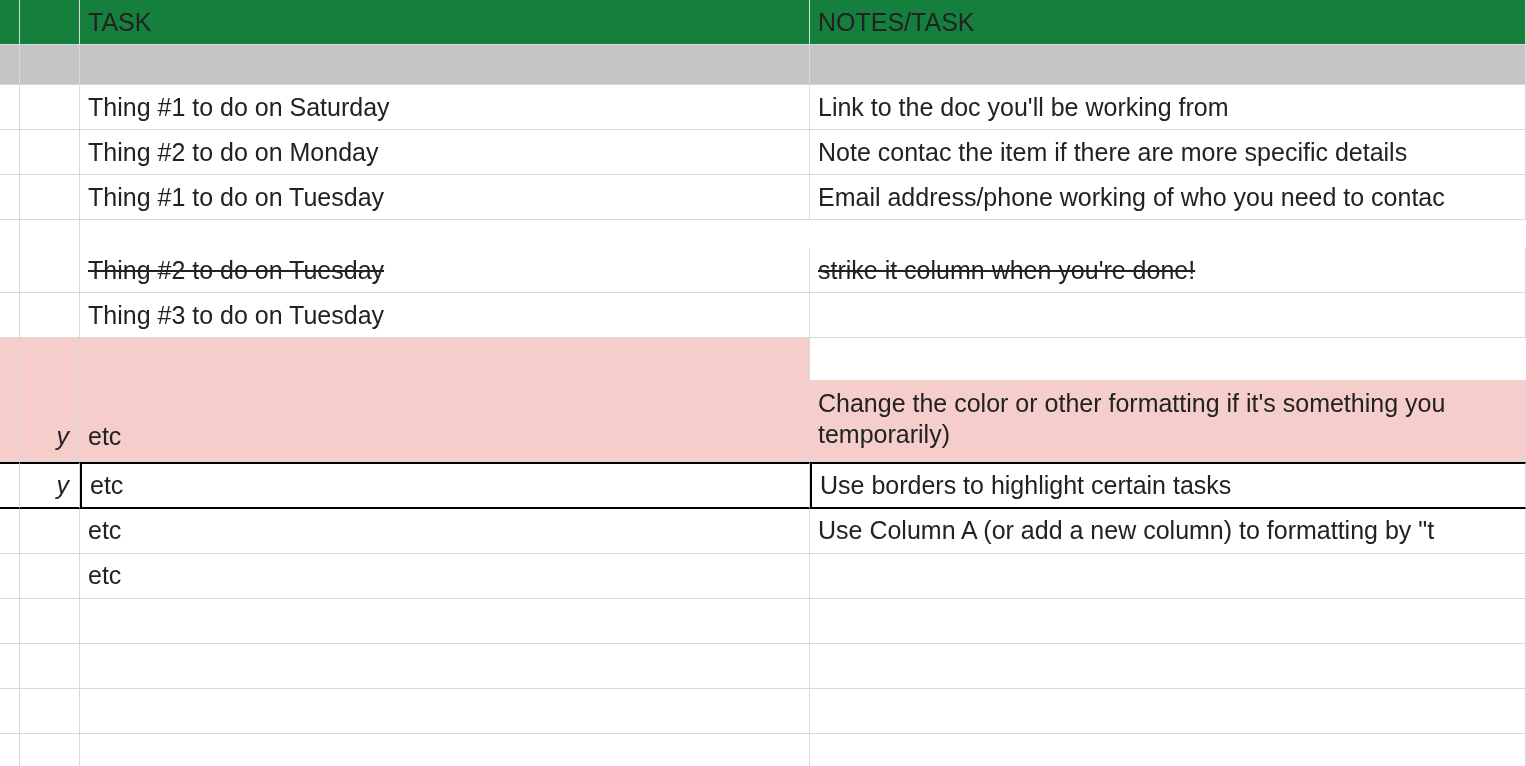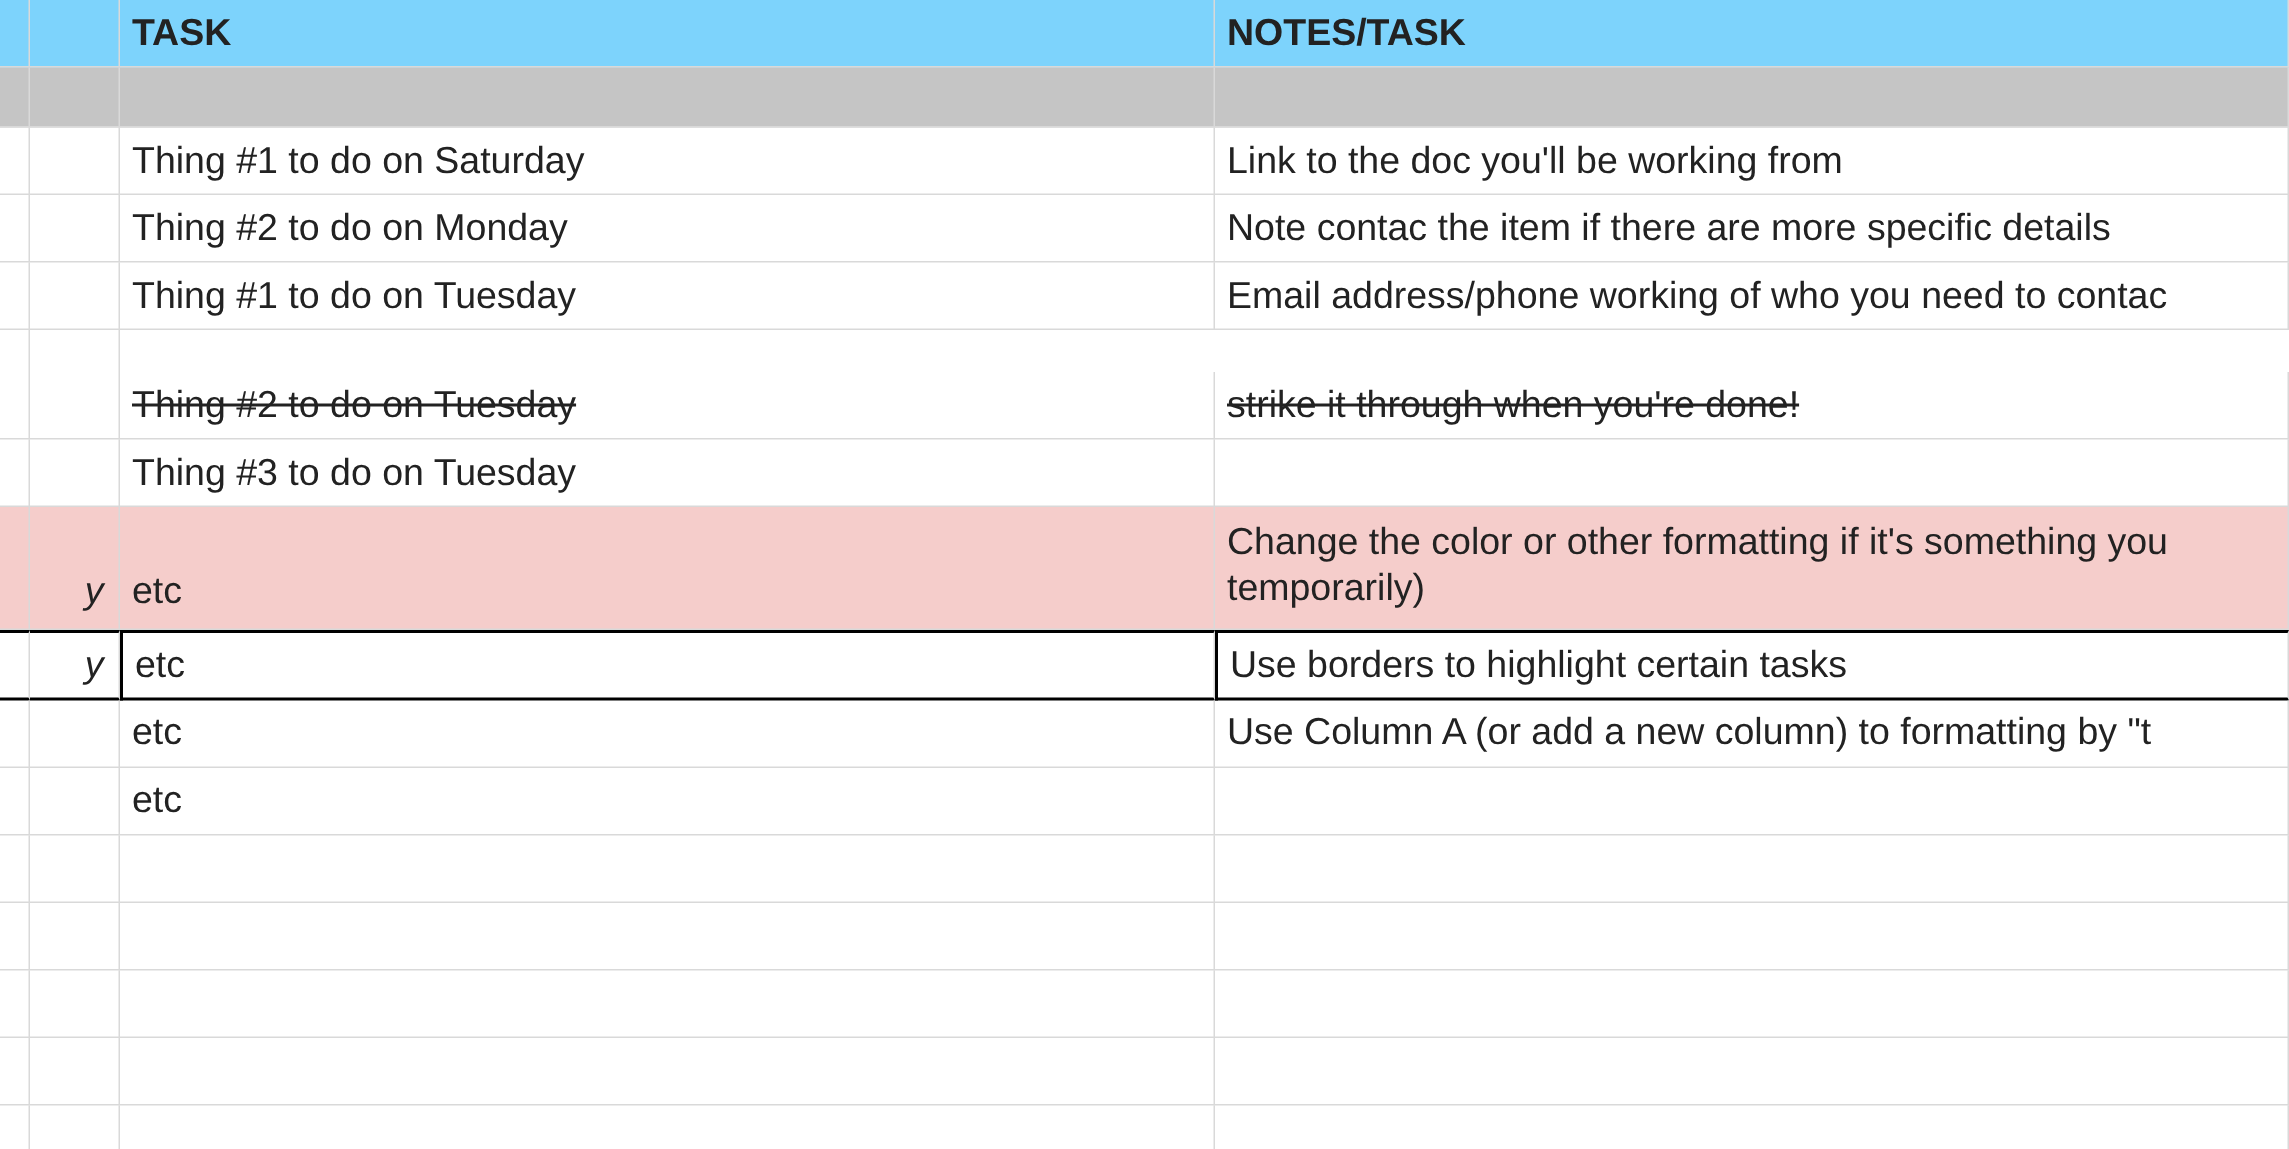--- a/index.html
+++ b/index.html
@@ -22,27 +22,27 @@
   .cell {
     border-right: 1px solid #d9d9d9;
     border-bottom: 1px solid #d9d9d9;
     padding: 7px 10px 7px 8px;
     min-height: 45px;
     display: flex;
     align-items: center;
     overflow: hidden;
     white-space: nowrap;
   }
-  .header { background: #7dd3fc; font-weight: bold; }
+  .header { background: #15803d; font-weight: normal; }
   .grayrow { background: #c5c5c5; min-height: 40px; }
   .pinkrow { background: #f5cdcb; }
   .strike { text-decoration: line-through; margin-top: 28px; }
   .wrap { white-space: normal; line-height: 1.25; }
   .tall { min-height: 72px; align-items: flex-end; padding-bottom: 10px; }
-  .tall.notes { align-items: flex-start; padding-top: 8px; }
+  .tall.notes { align-items: flex-start; padding-top: 8px; margin-top: 42px; }
   .colA { overflow: hidden; justify-content: flex-end; }
   .heavy-top    { border-top: 2px solid #000; }
   .heavy-bottom { border-bottom: 2px solid #000; }
   .heavy-left   { border-left: 2px solid #000; }
   .italic { font-style: italic; }
 </style>
 </head>
 <body>
 
 <div class="sheet">
@@ -68,21 +68,21 @@
   <div class="cell">Note contac the item if there are more specific details</div>
 
   <div class="cell"></div>
   <div class="cell colA"></div>
   <div class="cell">Thing #1 to do on Tuesday</div>
   <div class="cell">Email address/phone working of who you need to contac</div>
 
   <div class="cell"></div>
   <div class="cell colA"></div>
   <div class="cell strike">Thing #2 to do on Tuesday</div>
-  <div class="cell strike">strike it through when you're done!</div>
+  <div class="cell strike">strike it column when you're done!</div>
 
   <div class="cell"></div>
   <div class="cell colA"></div>
   <div class="cell">Thing #3 to do on Tuesday</div>
   <div class="cell"></div>
 
   <div class="cell pinkrow tall"></div>
   <div class="cell pinkrow tall colA italic">y</div>
   <div class="cell pinkrow tall">etc</div>
   <div class="cell pinkrow tall notes wrap">Change the color or other formatting if it's something you temporarily)</div>

